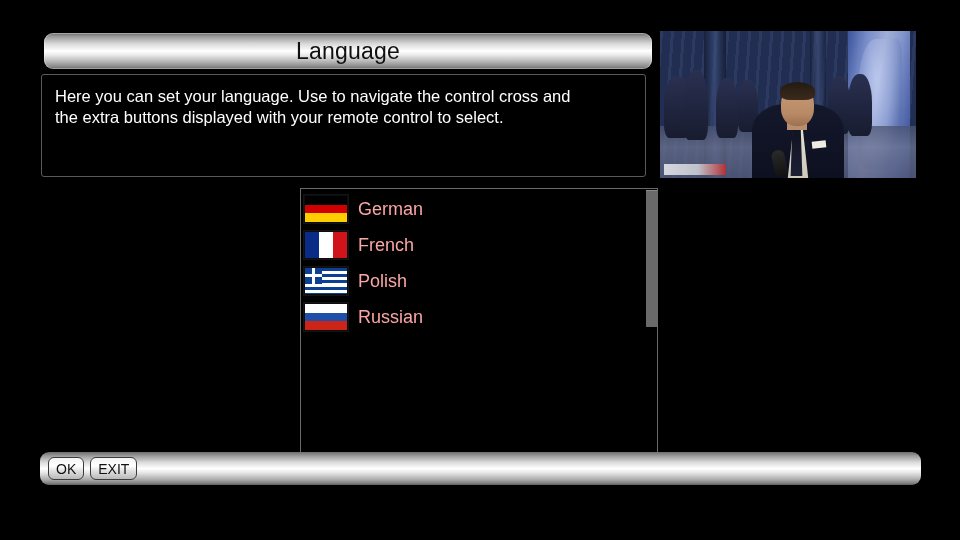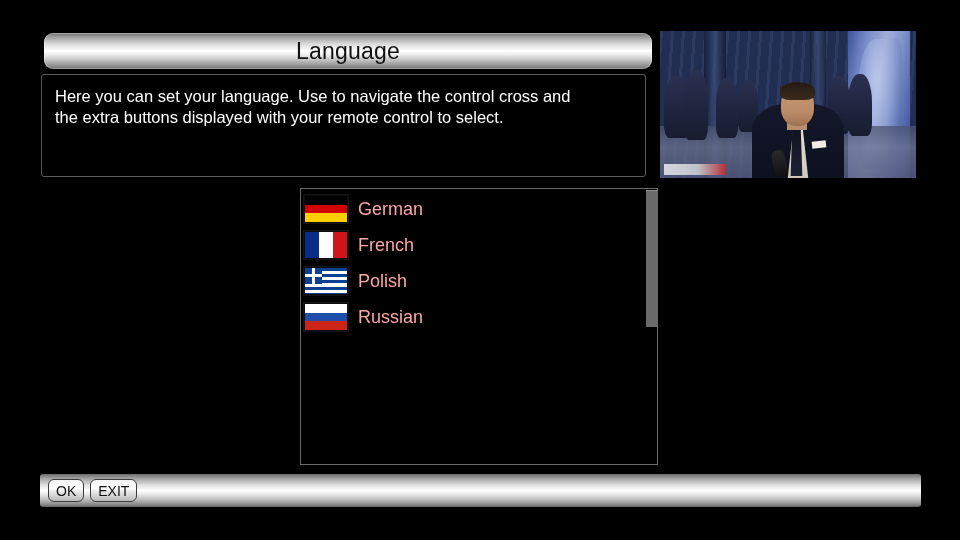--- a/index.html
+++ b/index.html
@@ -273,24 +273,24 @@
     width: 11px;
     height: 136px;
     background: #6a6a6a;
     border-top: 1px solid #8a8a8a;
   }
 
   
   #bottom-bar {
     position: absolute;
     left: 40px;
-    top: 474px;
+    top: 452px;
     width: 881px;
     height: 33px;
-    border-radius: 3px;
+    border-radius: 9px;
     background: linear-gradient(to bottom,
         #6d6d6d 0%,
         #9c9c9c 12%,
         #dcdcdc 32%,
         #ffffff 50%,
         #e8e8e8 62%,
         #b0b0b0 82%,
         #7e7e7e 95%,
         #5e5e5e 100%);
     display: flex;

